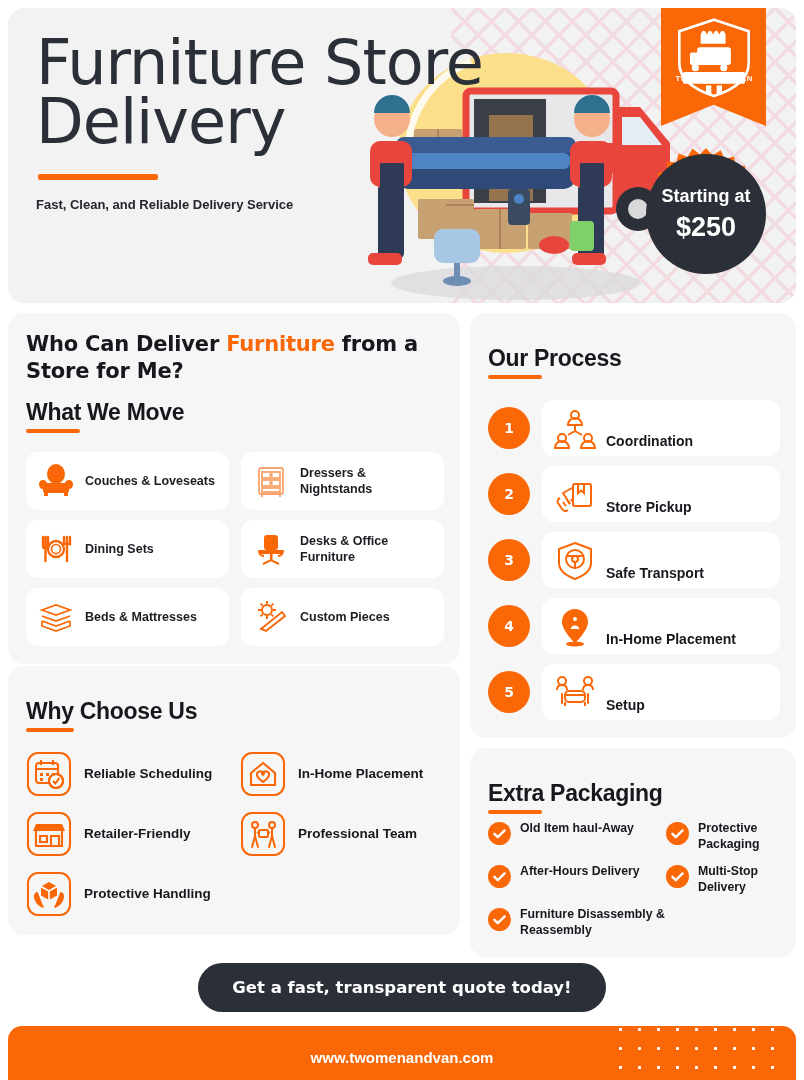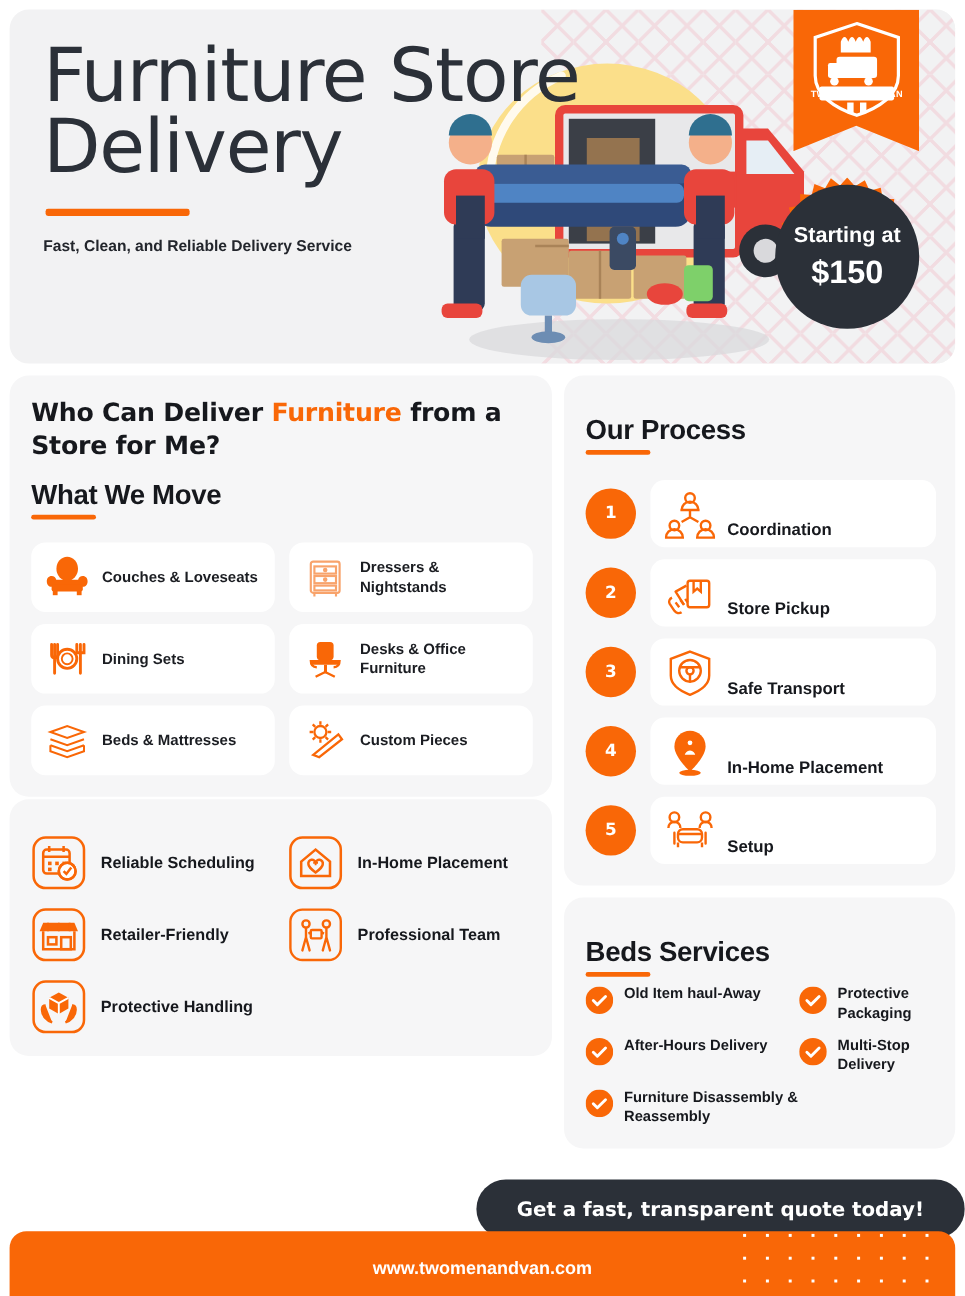--- a/index.html
+++ b/index.html
@@ -120,21 +120,21 @@
   .proc-card .lb { font-size:14px; font-weight:600; color:#16181d; line-height:1.25; }
 
   
   .extra-grid { display:grid; grid-template-columns: 170px 1fr; gap:11px 8px; }
   .extra-item { display:flex; align-items:flex-start; gap:9px; }
   .extra-item .ck { width:23px; height:23px; flex:0 0 23px; margin-top:1px; }
   .extra-item .lb { font-size:12.3px; font-weight:700; color:#16181d; line-height:1.3; }
   .extra-grid .span-wide { grid-column: 1 / 2; }
 
   
-  .cta-wrap { display:flex; justify-content:flex-end; margin-top:26px; }
+  .cta-wrap { display:flex; justify-content:center; margin-top:6px; }
   .cta-btn {
     background:#2b3038; color:#fff; border:none; border-radius:30px;
     padding: 15px 34px; font-size:16.5px; font-weight:700; cursor:pointer;
     font-family:"DejaVu Sans", sans-serif;
   }
   .contact-row {
     display:flex; align-items:center; justify-content:center; gap:38px; margin-top:18px; padding: 0 18px;
   }
   .contact-item { display:flex; align-items:center; gap:10px; }
   .contact-item .ic { width:26px; height:26px; flex:0 0 26px; display:flex; align-items:center; justify-content:center; }
@@ -237,21 +237,21 @@
     </div>
 
     <div class="price-badge">
       <svg class="star-bg" viewBox="0 0 132 132">
         <g id="sb">
           <path d="M66 0 L72.5 7.2 80.7 2.2 84.7 10.9 94 8.4 95.6 17.9 105.2 17.8 104.3 27.4 113.5 29.7 109.9 38.6 118.2 43.4 112.3 51 119.2 57.7 111.6 63.4 116.6 71.6 107.9 75.7 110.4 84.9 100.9 86.6 101 96.2 91.4 95.2 89.1 104.4 80.2 100.9 75.4 109.2 67.8 103.3 61.1 110.2 55.4 102.6 47.2 107.6 43.1 98.9 33.9 101.4 32.2 91.9 22.6 92 23.6 82.4 14.4 80.1 17.9 71.2 9.6 66.4 15.5 58.8 8.6 52.1 16.2 46.4 11.2 38.2 19.9 34.1 17.4 24.9 26.9 23.2 26.8 13.6 36.4 14.6 38.7 5.4 47.6 8.9 52.4 0.6 60 6.5Z" transform="translate(0,0)" fill="#f96707"></path>
         </g>
         <circle cx="66" cy="66" r="60" fill="#2b3038"></circle>
       </svg>
       <div class="pb-t1">Starting at</div>
-      <div class="pb-t2">$150</div>
+      <div class="pb-t2">$250</div>
     </div>
 
     <div class="hero-inner">
       <h1 class="hero-title">
         <span>Furniture Store</span>
         <span class="l2">Delivery</span>
       </h1>
       <div class="hero-rule"></div>
       <div class="hero-sub">Fast, Clean, and Reliable Delivery Service</div>
     </div>
@@ -344,20 +344,24 @@
                   <path d="M29 13l3 4-19 15-5-2z"></path>
                 </svg>
             </span>
             <span class="lb">Custom Pieces</span>
           </div>
 
         </div>
       </div>
 
       <div class="panel">
+        <div class="sect-head wide">
+          <div class="sh-text">Why Choose Us</div>
+          <div class="sh-line"></div>
+        </div>
 
         <div class="why-grid">
 
           <div class="why-item">
             <span class="ic">
               <svg viewBox="0 0 46 46" fill="none" stroke="#f96707" stroke-width="2.1">
                   <rect x="2" y="2" width="42" height="42" rx="10"></rect>
                   <rect x="10" y="12" width="22" height="20" rx="3"></rect>
                   <path d="M10 18h22M15 9v5M27 9v5"></path>
                   <rect x="14" y="22" width="3" height="3" fill="#f96707" stroke="none"></rect>
@@ -518,21 +522,21 @@
               </span>
               <span class="lb">Setup</span>
             </div>
           </div>
 
         </div>
       </div>
 
       <div class="panel">
         <div class="sect-head">
-          <div class="sh-text">Beds Services</div>
+          <div class="sh-text">Extra Packaging</div>
           <div class="sh-line"></div>
         </div>
 
         <div class="extra-grid">
 
           <div class="extra-item">
             <span class="ck">
               <svg viewBox="0 0 23 23">
                   <circle cx="11.5" cy="11.5" r="11.5" fill="#f96707"></circle>
                   <path d="M6.4 11.8l3.4 3.4 6.8-6.8" stroke="#fff" stroke-width="2.4" fill="none" stroke-linecap="round" stroke-linejoin="round"></path>

